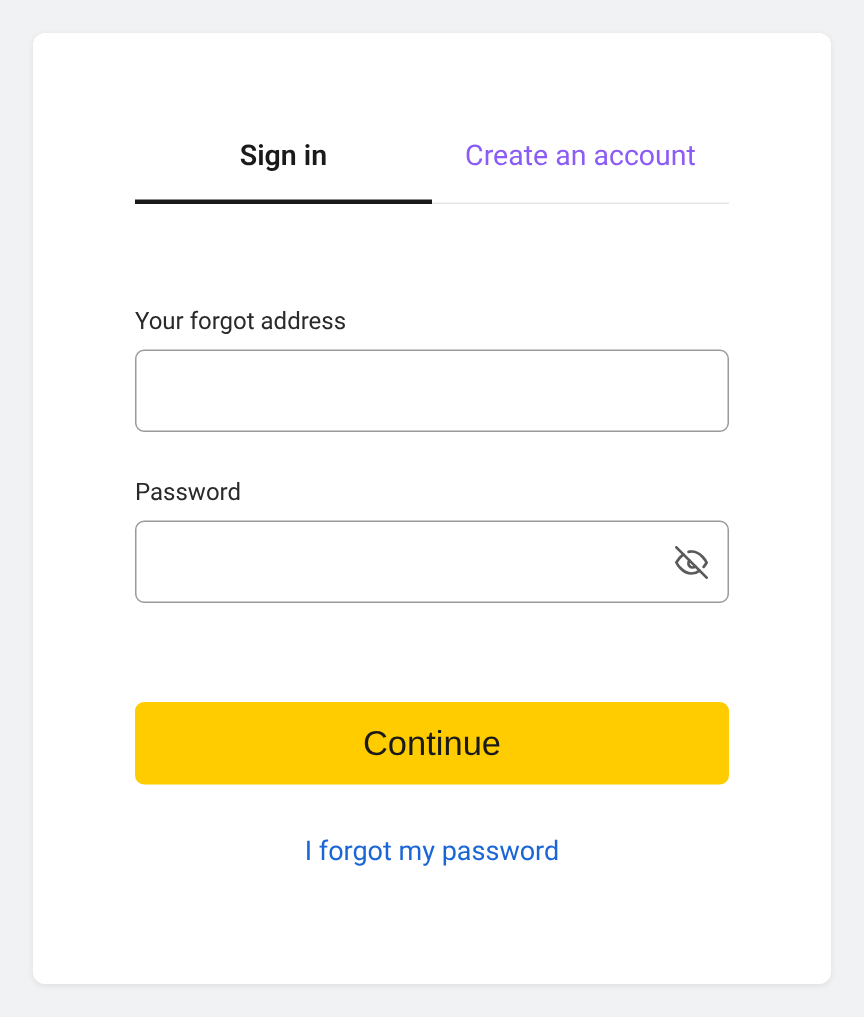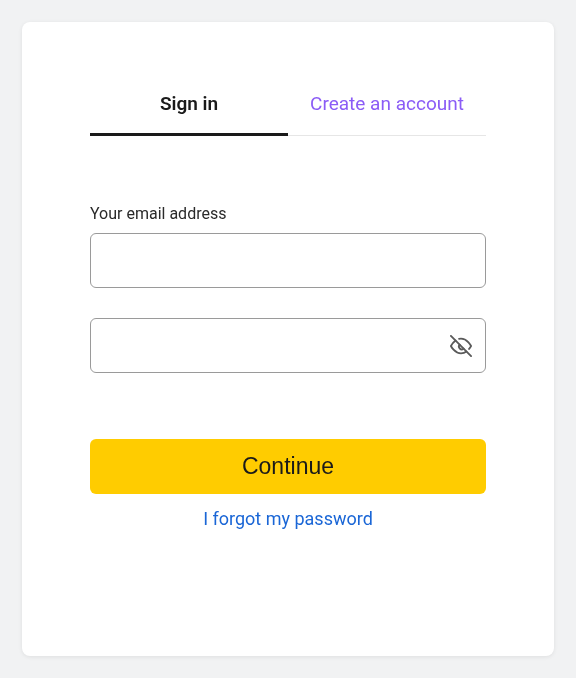--- a/index.html
+++ b/index.html
@@ -88,47 +88,48 @@
       border: none;
       border-radius: 6px;
       font-size: 23px;
       color: #1a1a1a;
       font-weight: 400;
       cursor: pointer;
       margin-top: 36px;
     }
     .forgot-link {
       text-align: center;
-      margin-top: 14px;
+      margin-top: 34px;
     }
     .forgot-link a {
       color: #1a66d6;
       text-decoration: none;
       font-size: 18px;
       cursor: pointer;
     }
   </style>
 </head>
 <body>
 
 <div class="card">
 
   <div class="tabs">
     <div class="tab active">Sign in</div>
     <div class="tab">Create an account</div>
   </div>
 
   <div class="form-group">
-    <label class="label">Your email address</label>
+    <label class="label">Your forgot address</label>
     <div class="input-wrap">
       <input type="text" class="text-input" value="" style="">
     </div>
   </div>
 
   <div class="form-group">
+    <label class="label">Password</label>
     <div class="input-wrap">
       <input type="password" class="text-input password-input" value="" style="">
       <span class="eye-icon">
         <svg width="22" height="22" viewBox="0 0 24 24" fill="none" stroke="currentColor" stroke-width="2" stroke-linecap="round" stroke-linejoin="round">
           <path d="M17.94 17.94A10.07 10.07 0 0 1 12 20c-7 0-11-8-11-8a18.45 18.45 0 0 1 5.06-5.94"></path>
           <path d="M9.9 4.24A9.12 9.12 0 0 1 12 4c7 0 11 8 11 8a18.5 18.5 0 0 1-2.16 3.19"></path>
           <path d="M1 1l22 22"></path>
           <path d="M10.58 10.58a3 3 0 0 0 4.24 4.24"></path>
         </svg>
       </span>

